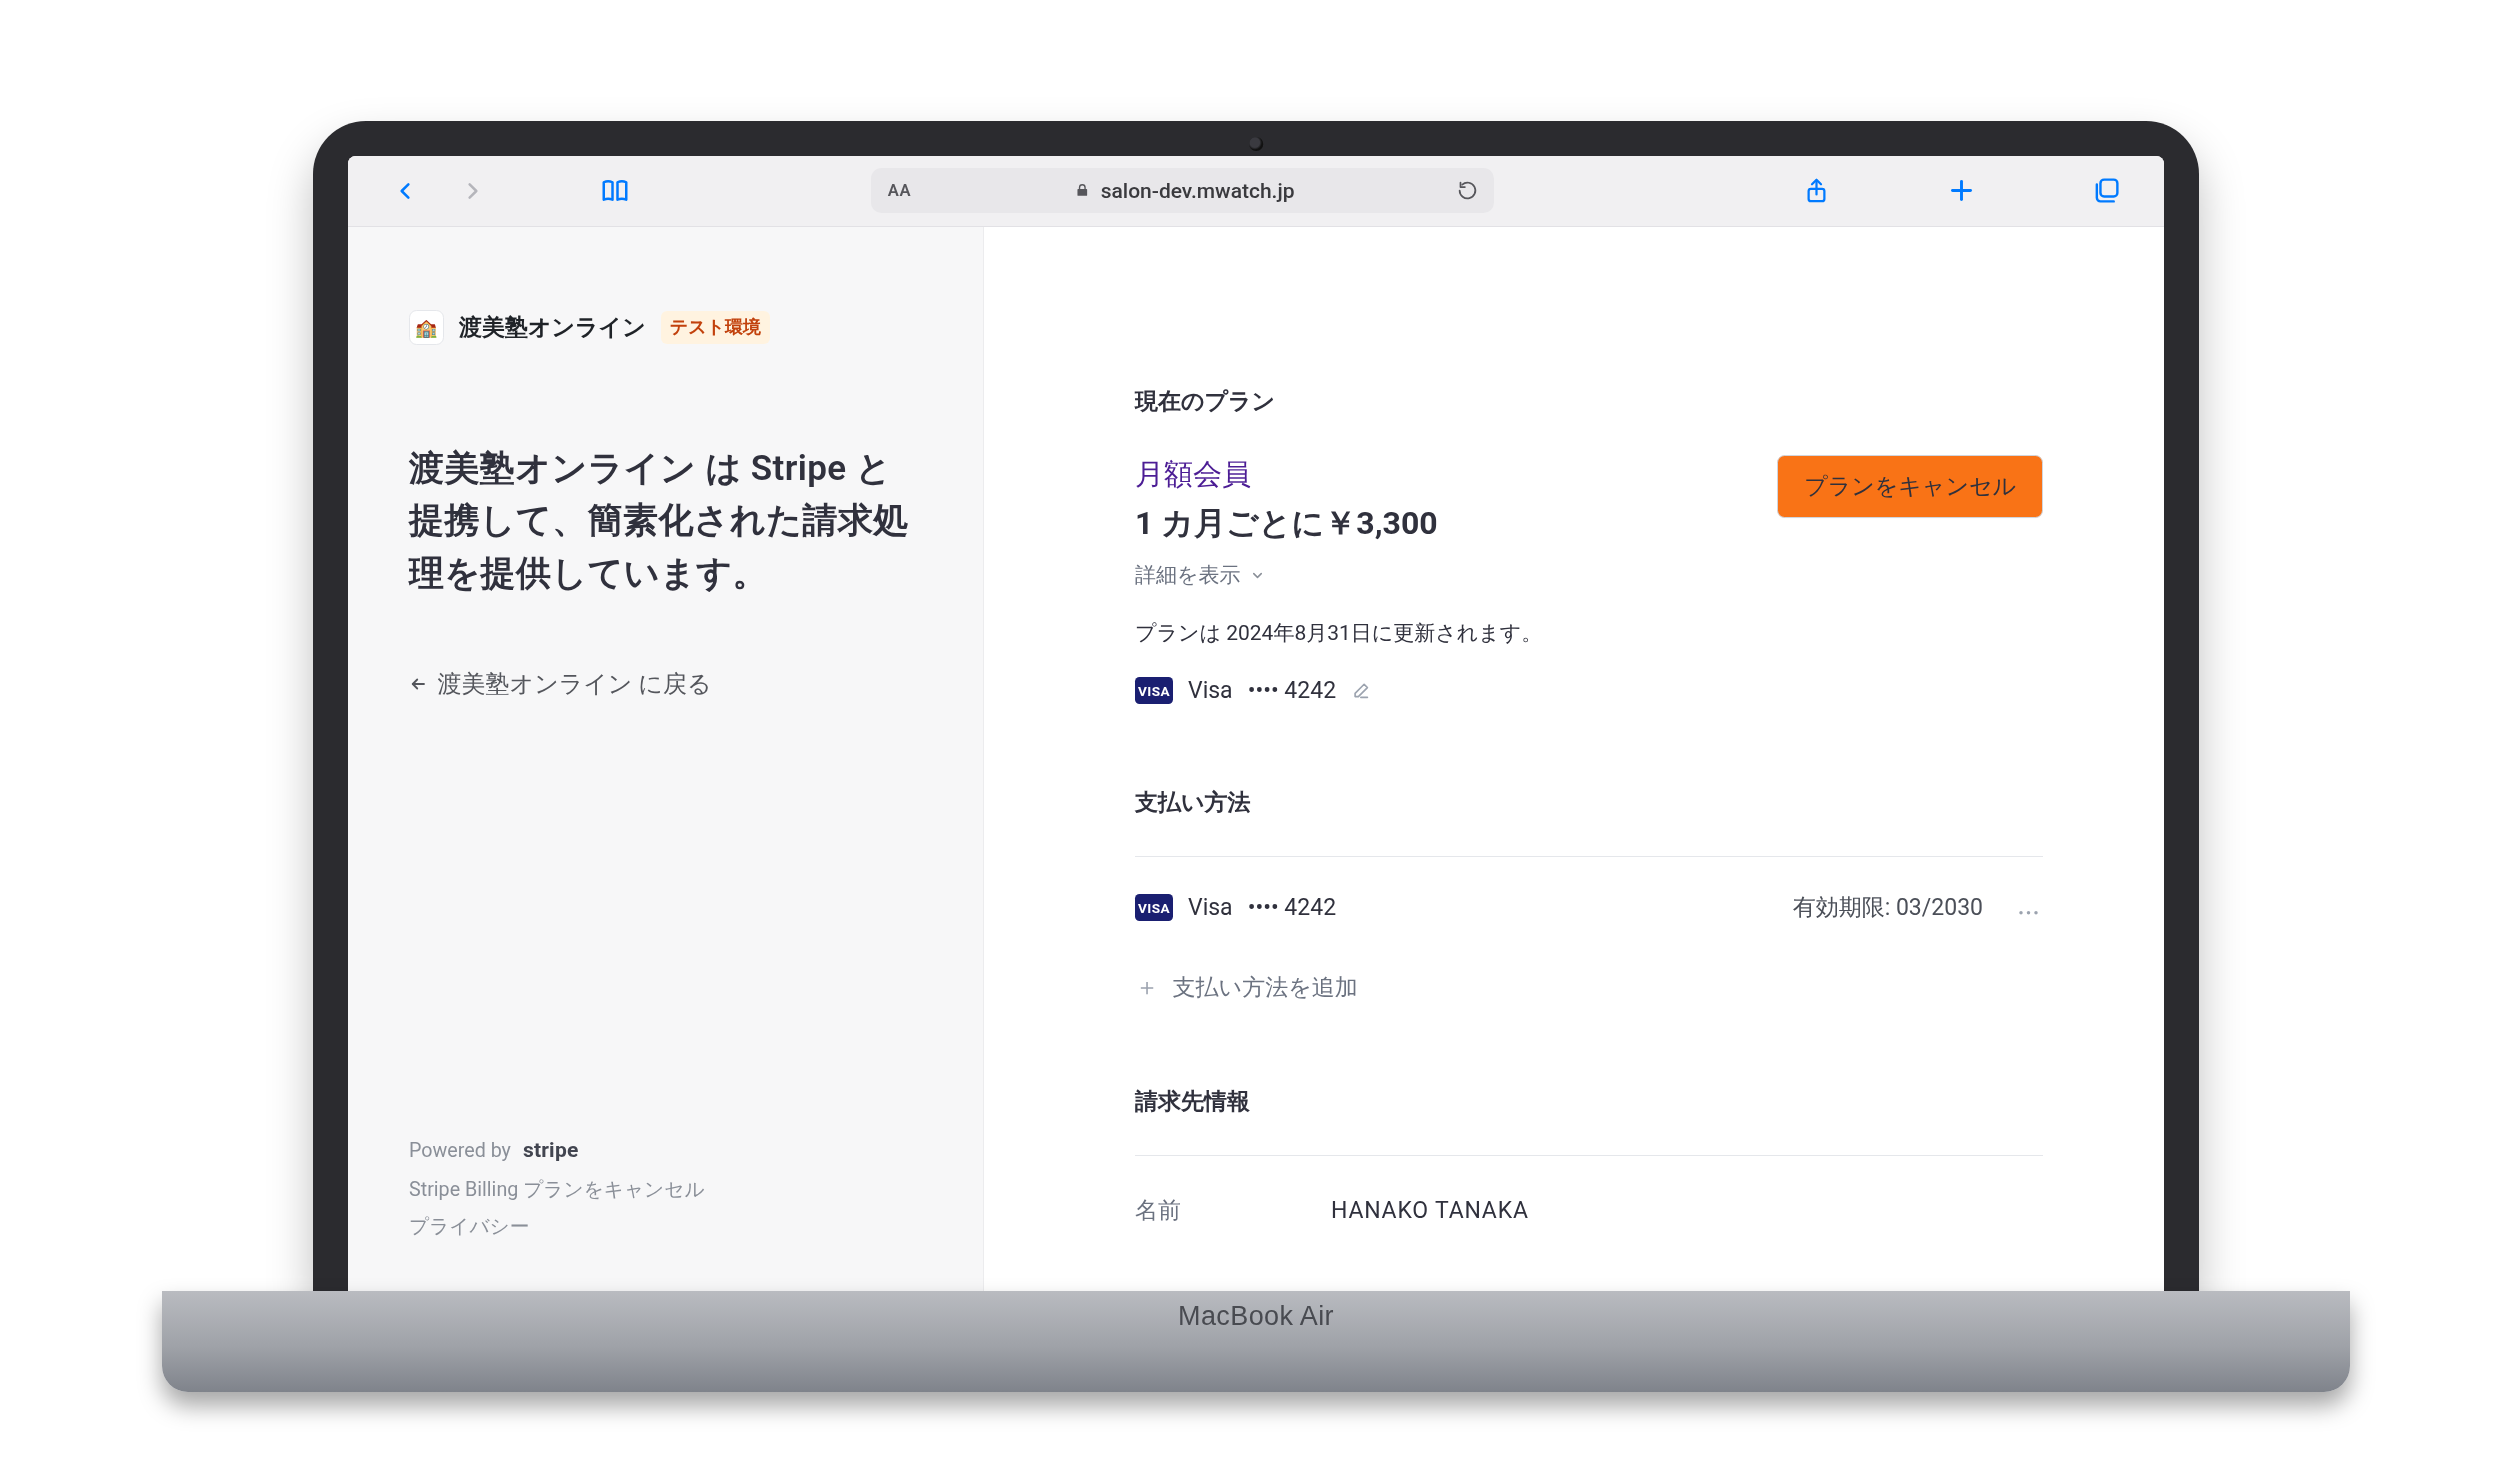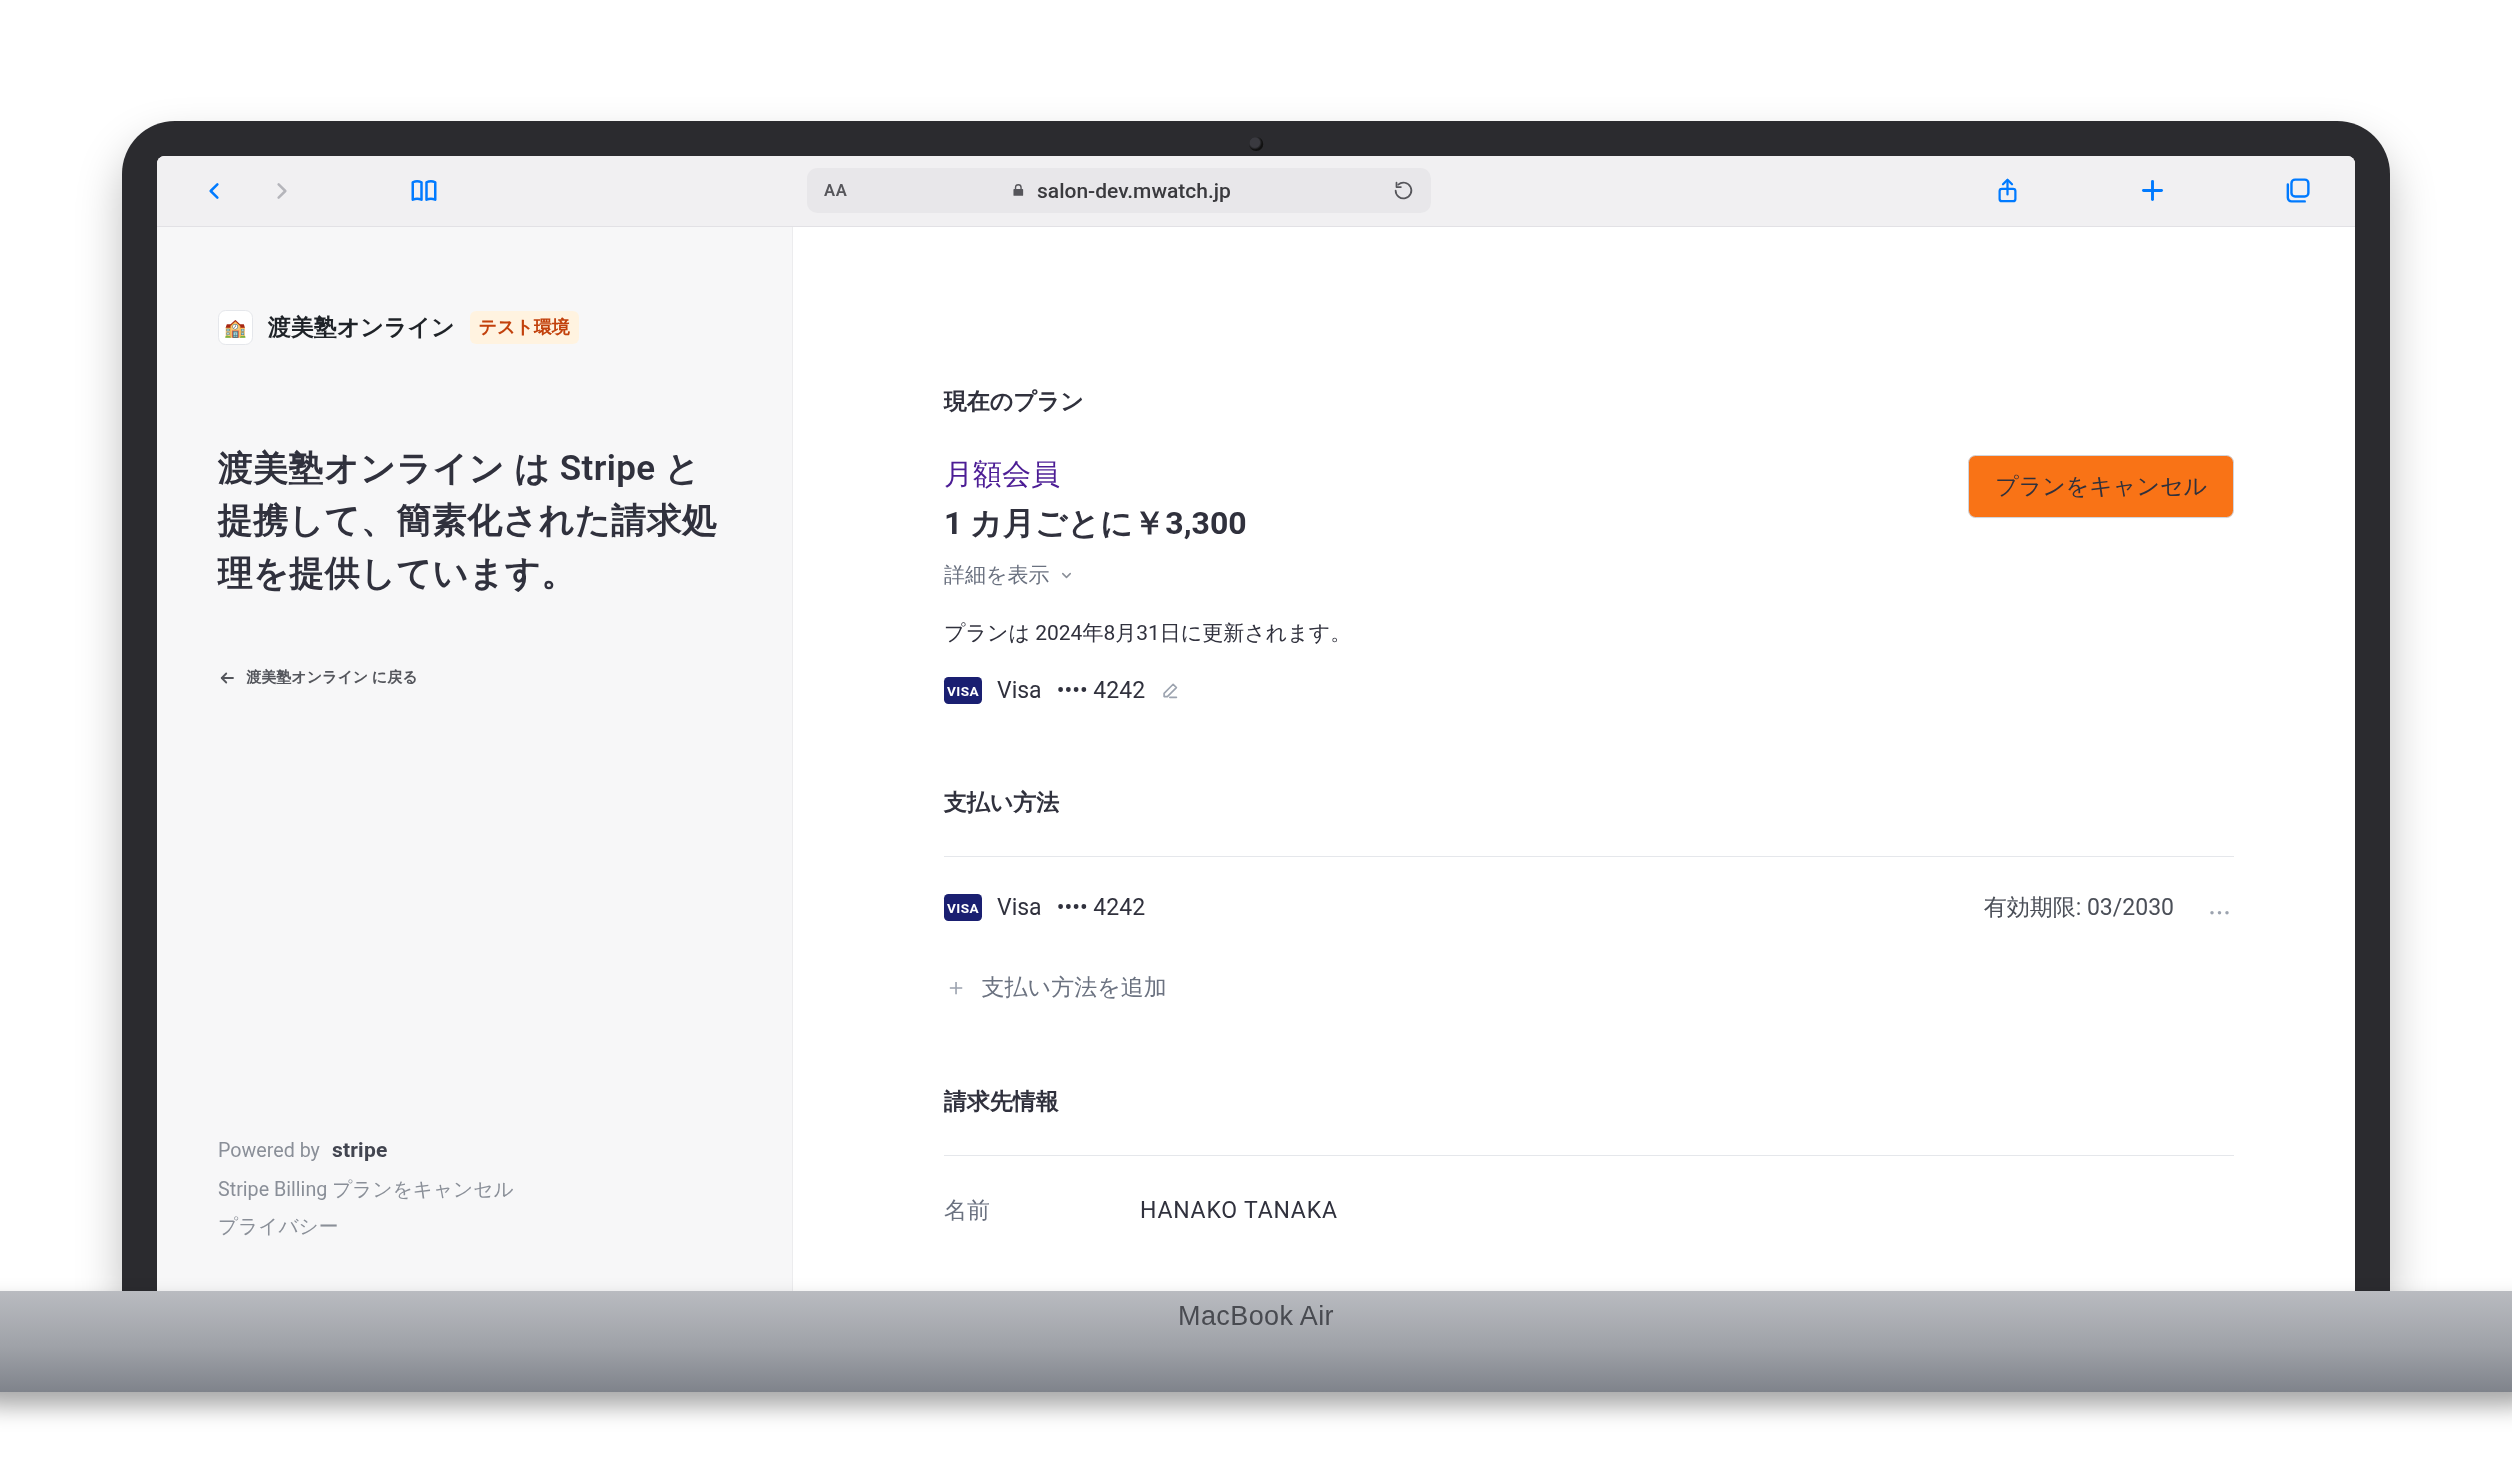--- a/index.html
+++ b/index.html
@@ -28,21 +28,21 @@
     width:2512px;
     height:1483px;
     position:relative;
     display:flex;
     align-items:center;
     justify-content:center;
     box-sizing:border-box;
     padding:30px 0 0 0;
   }
   .laptop{
-    width:2268px;
+    width:1886px;
     box-sizing:border-box;
   }
   .bezel{
     background:#2b2b2f;
     border-radius:53px 53px 0 0;
     padding:35px 35px 0 35px;
     box-shadow:0 23px 45px rgba(0,0,0,.25);
     position:relative;
   }
   .camera{
@@ -116,21 +116,21 @@
     margin-top:98px;
     font-size:35px;
     line-height:1.5;
     font-weight:600;
     color:#30313d;
     letter-spacing:0.4px;
   }
   .backlink{
     margin-top:68px;
     display:flex;align-items:center;gap:10.6px;
-    color:#54565c;font-size:15px;font-weight:700;
+    color:#54565c;font-size:24px;font-weight:400;
   }
   .side-footer{margin-top:auto;color:#8a8f98;font-size:19.7px;line-height:1.9}
   .side-footer .pb{display:flex;align-items:center;gap:12px}
   .side-footer a{color:#8a8f98;text-decoration:none;display:block}
   .stripe-word{font-weight:700;color:#424550;letter-spacing:0.2px;font-size:21px}
   
   .main{
     flex:1 1 auto;
     overflow:auto;
     padding:159px 121px 45px 151px;

